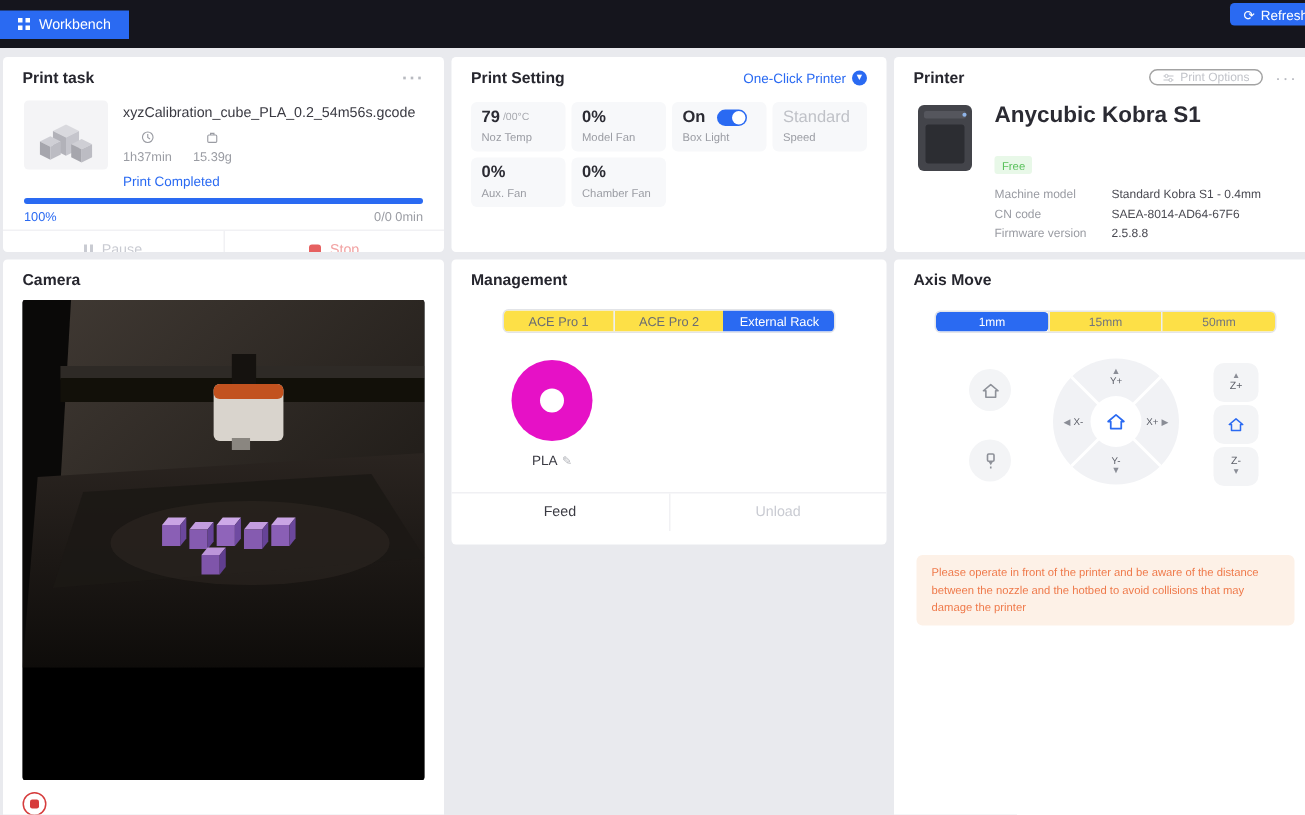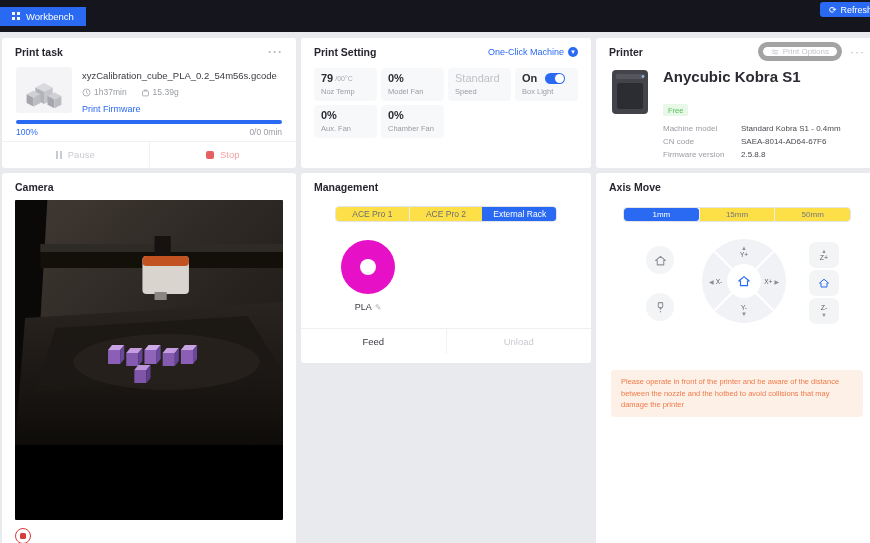--- a/index.html
+++ b/index.html
@@ -29,21 +29,21 @@
   .more { font-size:12px; letter-spacing:1px; color:#b8bac0; cursor:pointer; line-height:10px; }
 
   
   .pt-content { padding:0 14px; }
   .file-row { display:flex; gap:10px; margin-top:2px; }
   .thumb { width:56px; height:46px; background:#f4f4f6; border-radius:3px; flex:0 0 auto;
     display:flex; align-items:center; justify-content:center; }
   .file-info { min-width:0; }
   .filename { font-size:9.5px; color:#3a3a42; margin-top:3px; white-space:nowrap; overflow:hidden; }
   .meta-row { display:flex; gap:14px; margin-top:6px; font-size:8.5px; color:#9a9ca3; align-items:center; }
-  .meta-item { display:flex; align-items:center; gap:3px; }
+  .meta-item { display:flex; align-items:center; gap:3px;flex-direction:column; }
   .status { margin-top:7px; font-size:9px; color:#2a6af2; }
   .progress { margin-top:6px; height:4px; background:#2a6af2; border-radius:2px; }
   .progress-row { display:flex; justify-content:space-between; margin-top:3px; font-size:8.5px; }
   .progress-row .pct { color:#2a6af2; }
   .progress-row .rem { color:#9a9ca3; }
   .task-buttons { display:flex; margin-top:4px; border-top:1px solid #f1f1f4; height:26px; }
   .task-btn { flex:1; display:flex; align-items:center; justify-content:center; gap:6px;
     font-size:9.5px; cursor:pointer; }
   .task-btn.pause { color:#c9cbd2; }
   .pause-icon { width:2px; height:8px; background:currentColor; box-shadow:4px 0 0 currentColor; margin-right:4px; }
@@ -61,21 +61,21 @@
   .tile-value { font-size:11px; font-weight:700; color:#2b2b33; }
   .tile-value.muted { color:#bfc1c7; font-weight:400; }
   .tile-unit { font-size:7px; color:#a8aab0; margin-left:2px; }
   .tile-label { font-size:7.5px; color:#9a9ca3; margin-top:3px; }
   .toggle { width:20px; height:11px; background:#2a6af2; border-radius:6px; position:relative;
     margin-left:8px; cursor:pointer; }
   .toggle .knob { position:absolute; right:1px; top:1px; width:9px; height:9px; border-radius:50%; background:#fff; }
   .tile.empty { background:transparent; cursor:default; }
 
   
-  .opt-btn { display:flex; align-items:center; gap:4px; border:5px solid #a3a3a3; border-radius:10px;
+  .opt-btn { display:flex; align-items:center; gap:4px; border:1px solid #a3a3a3; border-radius:10px;
     padding:0 8px; font-size:8px; color:#c2c4ca; cursor:pointer; }
   .pr-content { display:flex; gap:12px; padding:3px 13px 0; }
   .printer-thumb { width:42px; height:48px; flex:0 0 auto; }
   .printer-name { font-size:15px; font-weight:700; color:#2b2b33; }
   .badge { display:inline-block; margin-top:19px; background:#e8f8e8; color:#58c05a;
     font-size:7.5px; padding:1.5px 5px; border-radius:2px; }
   .fields { margin-top:5px; }
   .field-row { display:flex; font-size:8px; line-height:13px; }
   .field-label { width:78px; color:#9a9ca3; flex:0 0 auto; }
   .field-value { color:#4a4a52; }
@@ -197,21 +197,21 @@
               <span>1h37min</span>
             </span>
             <span class="meta-item">
               <svg width="9" height="9" viewBox="0 0 12 12">
                   <rect x="2" y="4" width="8" height="6.5" rx="1" fill="none" stroke="#9a9ca3" stroke-width="1"></rect>
                   <path d="M4.5 4V2.6h3V4" stroke="#9a9ca3" stroke-width="1" fill="none"></path>
                 </svg>
               <span>15.39g</span>
             </span>
           </div>
-          <div class="status">Print Firmware</div>
+          <div class="status">Print Completed</div>
         </div>
       </div>
       <div class="progress"></div>
       <div class="progress-row">
         <span class="pct">100%</span>
         <span class="rem">0/0  0min</span>
       </div>
     </div>
     <div class="task-buttons">
       <div class="task-btn pause">
@@ -224,53 +224,53 @@
         <span>Stop</span>
       </div>
     </div>
   </div>
 
   <div class="panel">
     <div class="panel-header">
       <span>Print Setting</span>
       <span class="hdr-right">
         <span class="preheat">
-          <span>One-Click Machine</span>
+          <span>One-Click Printer</span>
           <span class="preheat-ico">▾</span>
         </span>
       </span>
     </div>
     <div class="tiles">
       <div class="tile">
         <div class="tile-top">
             <span class="tile-value">79</span>
             <span class="tile-unit">/00°C</span>
           </div>
         <div class="tile-label">Noz Temp</div>
       </div>
       <div class="tile">
         <div class="tile-top">
             <span class="tile-value">0%</span>
           </div>
         <div class="tile-label">Model Fan</div>
-      </div>
-      <div class="tile">
-        <div class="tile-top">
-            <span class="tile-value muted">Standard</span>
-          </div>
-        <div class="tile-label">Speed</div>
       </div>
       <div class="tile">
         <div class="tile-top">
           <span class="tile-value">On</span>
           <span class="toggle">
               <span class="knob"></span>
             </span>
         </div>
         <div class="tile-label">Box Light</div>
+      </div>
+      <div class="tile">
+        <div class="tile-top">
+            <span class="tile-value muted">Standard</span>
+          </div>
+        <div class="tile-label">Speed</div>
       </div>
       <div class="tile">
         <div class="tile-top">
             <span class="tile-value">0%</span>
           </div>
         <div class="tile-label">Aux. Fan</div>
       </div>
       <div class="tile">
         <div class="tile-top">
             <span class="tile-value">0%</span>

